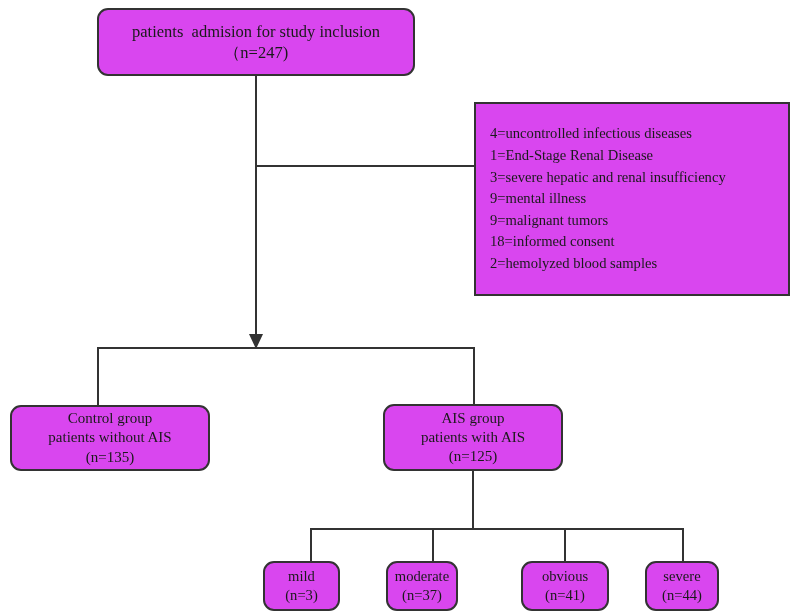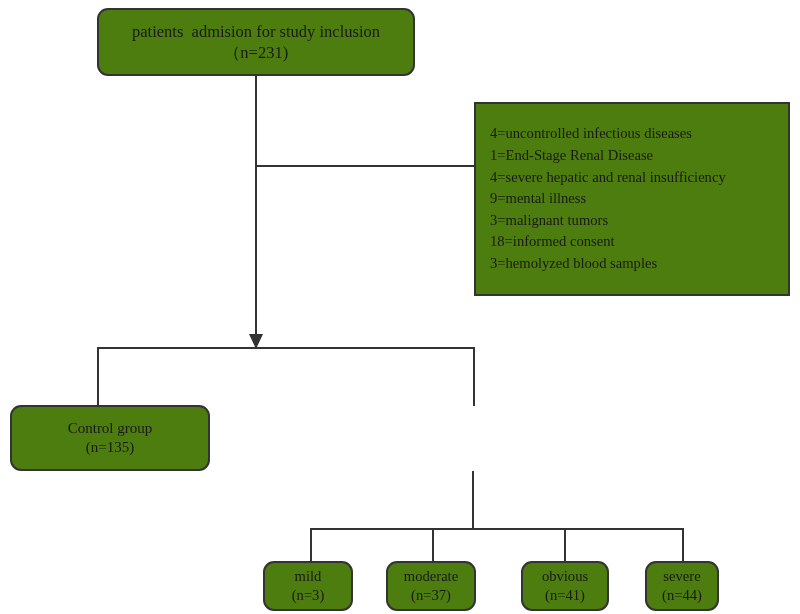--- a/index.html
+++ b/index.html
@@ -15,21 +15,21 @@
     position: relative;
     width: 800px;
     height: 614px;
     background: #ffffff;
     overflow: hidden;
   }
   .node {
     position: absolute;
     box-sizing: border-box;
     border: 2px solid #333333;
-    background: #4d7c0f;
+    background: #d946ef;
     display: flex;
     flex-direction: column;
     align-items: center;
     justify-content: center;
     text-align: center;
     line-height: 1.28;
   }
   .node.rounded { border-radius: 11px; }
   .node.square  { border-radius: 0; }
   .node .line { display: block; white-space: pre; }
@@ -52,22 +52,22 @@
     left: 10px; top: 405px; width: 200px; height: 66px;
     font-size: 15px;
   }
   #node-ais {
     left: 383px; top: 404px; width: 180px; height: 67px;
     font-size: 15px;
   }
   .severity {
     top: 561px; height: 50px; font-size: 14.6px;
   }
-  #node-mild     { left: 263px; width: 90px; }
-  #node-moderate { left: 386px; width: 90px; }
+  #node-mild     { left: 263px; width: 77px; }
+  #node-moderate { left: 386px; width: 72px; }
   #node-obvious  { left: 521px; width: 88px; }
   #node-severe   { left: 645px; width: 74px; }
 
   
   .conn {
     position: absolute;
     background: #333333;
   }
   .vline { width: 2px; }
   .hline { height: 2px; }
@@ -99,38 +99,44 @@
   #drop-obvious   { left: 564px; }
   #drop-severe    { left: 682px; }
 </style>
 </head>
 <body>
 
 <div id="flowchart">
 
   <div class="node rounded" id="node-admission">
     <span class="line">patients  admision for study inclusion</span>
-    <span class="line">（n=231)</span>
+    <span class="line">（n=247)</span>
   </div>
 
   <div class="node square" id="node-exclusions">
     <span class="line">4=uncontrolled infectious diseases</span>
     <span class="line">1=End-Stage Renal Disease</span>
-    <span class="line">4=severe hepatic and renal insufficiency</span>
+    <span class="line">3=severe hepatic and renal insufficiency</span>
     <span class="line">9=mental illness</span>
-    <span class="line">3=malignant tumors</span>
+    <span class="line">9=malignant tumors</span>
     <span class="line">18=informed consent</span>
-    <span class="line">3=hemolyzed blood samples</span>
+    <span class="line">2=hemolyzed blood samples</span>
   </div>
 
   <div class="node rounded" id="node-control">
     <span class="line">Control group</span>
+    <span class="line">patients without AIS</span>
     <span class="line">(n=135)</span>
   </div>
 
+  <div class="node rounded" id="node-ais">
+    <span class="line">AIS group</span>
+    <span class="line">patients with AIS</span>
+    <span class="line">(n=125)</span>
+  </div>
 
   <div class="node rounded severity" id="node-mild">
     <span class="line">mild</span>
     <span class="line">(n=3)</span>
   </div>
 
   <div class="node rounded severity" id="node-moderate">
     <span class="line">moderate</span>
     <span class="line">(n=37)</span>
   </div>

